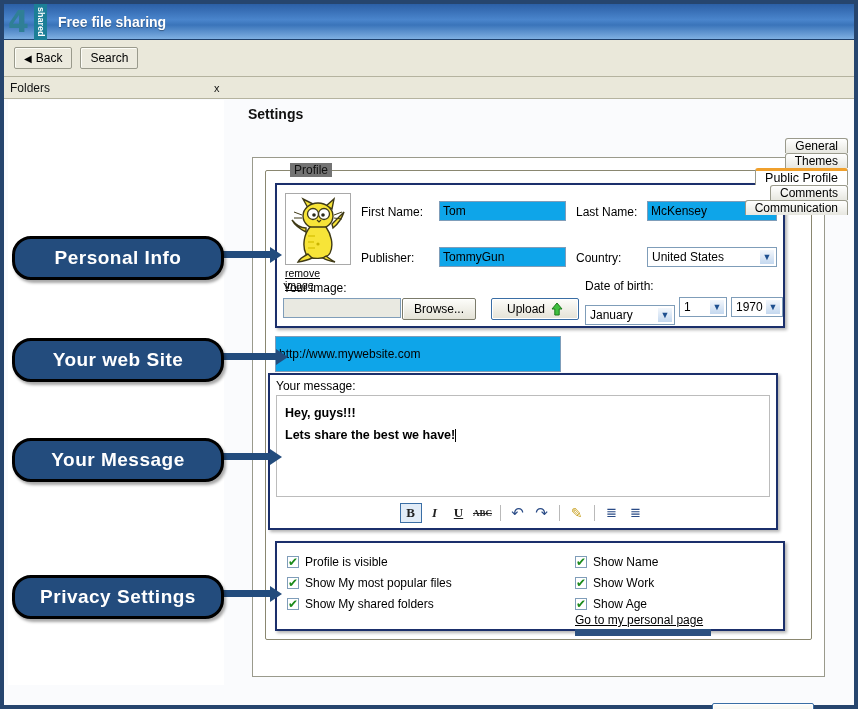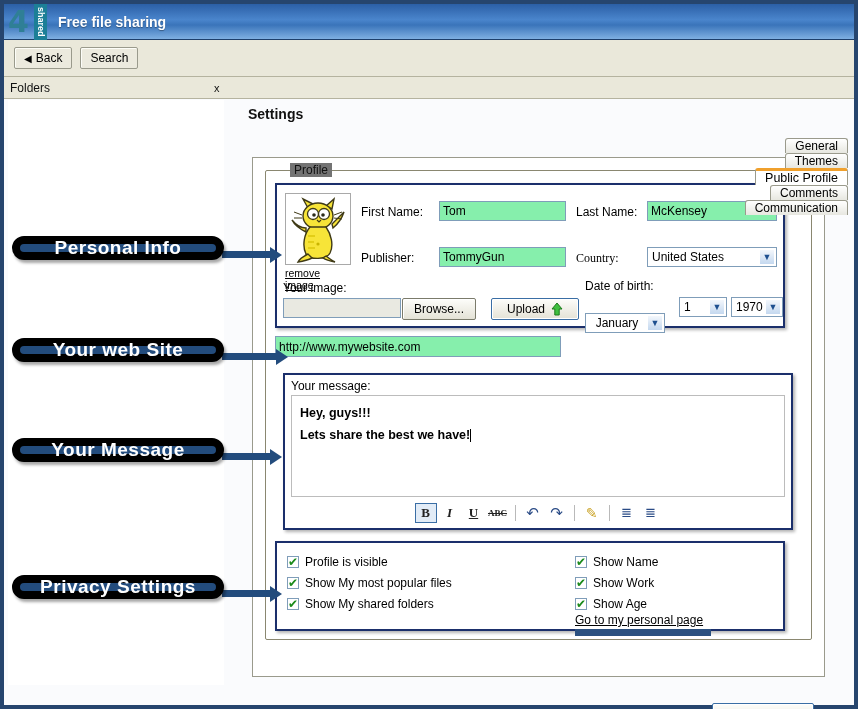--- a/index.html
+++ b/index.html
@@ -192,37 +192,37 @@
   .fs-legend {
     position:absolute; left:24px; top:-8px; background:#737373;
     padding:0 4px; font-size:12px; color:#111;
   }
 
   
   .navybox { position:absolute; border:2px solid #1b2f6b; background:#ffffff;
              box-shadow:2px 2px 3px rgba(0,0,0,.30); }
 
   .profilebox { left:9px; top:12px; width:510px; height:145px; }
-  .msgbox     { left:17px; top:202px; width:510px; height:157px; }
+  .msgbox     { left:2px; top:202px; width:510px; height:157px; }
   .privbox    { left:9px; top:370px; width:510px; height:90px; }
 
   
   .avatar-wrap { position:absolute; left:8px; top:8px; width:66px; }
   .avatar {
     width:66px; height:72px; border:1px solid #a9a9a9; background:#fff;
     position:relative; overflow:hidden;
   }
   .remove-link {
     display:block; font-size:10.5px; color:#000; text-decoration:underline;
     margin-top:2px; cursor:pointer;
   }
 
   .lbl { font-size:12px; color:#000; }
   .tinput {
-    border:1px solid #7f9db9; background:#86efac; height:20px;
+    border:1px solid #7f9db9; background:#0ea5e9; height:20px;
     font-family:"Liberation Sans", sans-serif; font-size:12px; color:#000;
     padding:0 3px;
   }
   .sel {
     border:1px solid #7f9db9; background:#ffffff; height:20px;
     font-size:12px; color:#000; position:relative;
     display:flex; align-items:center; padding:0 20px 0 4px; cursor:pointer;
   }
   .sel .arrow {
     position:absolute; right:1px; top:1px; width:16px; height:16px;
@@ -278,22 +278,22 @@
               font-family:"DejaVu Sans", sans-serif; }
   .privrow { display:flex; align-items:center; font-size:12px; height:21px; }
   .perslink { font-size:12px; color:#000; text-decoration:underline; cursor:pointer; }
   .bluebar { width:136px; height:7px; background:#2b5080; margin-top:2px; }
 
   
   .save-wrap { position:absolute; right:10px; top:545px; }
 
   
   .callout {
-    position:absolute; height:24px;
-    background:#234c7d; border:8px solid #000000; border-radius:19px;
+    position:absolute; height:44px;
+    background:#234c7d; border:3px solid #000000; border-radius:19px;
     display:flex; align-items:center; justify-content:center;
     color:#ffffff; font-size:19px; font-weight:bold;
     font-family:"Liberation Sans", sans-serif;
     letter-spacing:.5px;
     box-shadow:2px 3px 3px rgba(0,0,0,.35);
     z-index:20;
   }
   .arrowline {
     position:absolute; height:7px; background:#234c7d; z-index:19;
   }
@@ -471,55 +471,55 @@
 
           <div style="position:absolute;left:84px;top:20px;" class="lbl">First Name:</div>
           <input class="tinput" style="position: absolute; left: 162px; top: 16px; width: 127px;" value="Tom">
 
           <div style="position:absolute;left:299px;top:20px;" class="lbl">Last Name:</div>
           <input class="tinput" style="position: absolute; left: 370px; top: 16px; width: 130px;" value="McKensey">
 
           <div style="position:absolute;left:84px;top:66px;" class="lbl">Publisher:</div>
           <input class="tinput" style="position: absolute; left: 162px; top: 62px; width: 127px;" value="TommyGun">
 
-          <div style="position:absolute;left:299px;top:66px;font-family:Liberation Serif, serif;" class="lbl">Country:</div>
+          <div style="position:absolute;left:299px;top:66px;" class="lbl">Country:</div>
           <div class="sel" style="position:absolute;left:370px;top:62px;width:130px;">
             <span>United States</span>
             <span class="arrow">▼</span>
           </div>
 
           <div style="position:absolute;left:6px;top:96px;" class="lbl">Your image:</div>
           <input class="tinput" style="position: absolute; left: 6px; top: 113px; width: 118px; background: rgb(233, 233, 225);" value="">
           <div class="btn" style="position:absolute;left:125px;top:113px;width:74px;">
             <span>Browse...</span>
           </div>
           <div class="btn blue" style="position:absolute;left:214px;top:113px;width:88px;gap:6px;">
             <span>Upload</span>
             <svg width="12" height="13" viewBox="0 0 12 13">
               <path d="M6 0 L11 6 H8.2 V12 H3.8 V6 H1 Z" fill="#3fbf3f" stroke="#1d7a1d" stroke-width="1"></path>
             </svg>
           </div>
 
           <div style="position:absolute;left:308px;top:94px;" class="lbl">Date of birth:</div>
-          <div class="sel" style="position:absolute;left:308px;top:128px;width:80px;justify-content:center;">
+          <div class="sel" style="position:absolute;left:308px;top:120px;width:90px;">
             <span>January</span>
             <span class="arrow">▼</span>
           </div>
           <div class="sel" style="position:absolute;left:402px;top:112px;width:48px;">
             <span>1</span>
             <span class="arrow">▼</span>
           </div>
           <div class="sel" style="position:absolute;left:454px;top:112px;width:52px;">
             <span>1970</span>
             <span class="arrow">▼</span>
           </div>
         </div>
 
         <div class="websitewrap">
-          <input class="tinput" style="width: 286px; margin-top: 2px; height: 21px;" value="http://www.mywebsite.com">
+          <input class="tinput" style="width: 286px; margin-top: 2px; height: 36px;" value="http://www.mywebsite.com">
         </div>
 
         <div class="navybox msgbox">
           <div class="msg-label">Your message:</div>
           <div class="msg-area">
             <div>Hey, guys!!!</div>
             <div style="display:flex;align-items:center;">
               <span>Lets share the best we have!</span>
                 <span class="caret"></span>
             </div>

